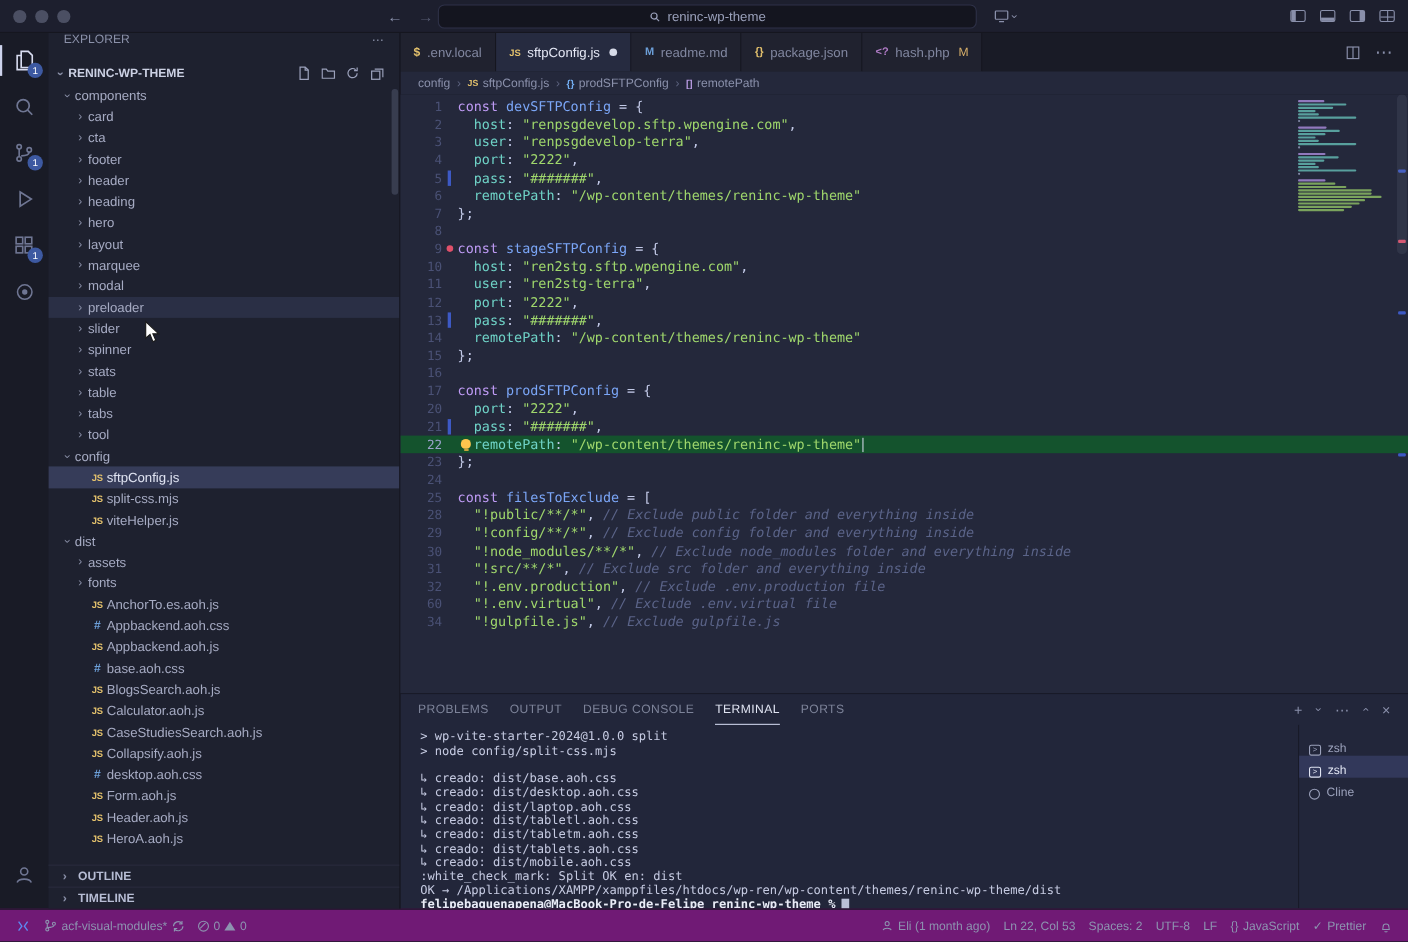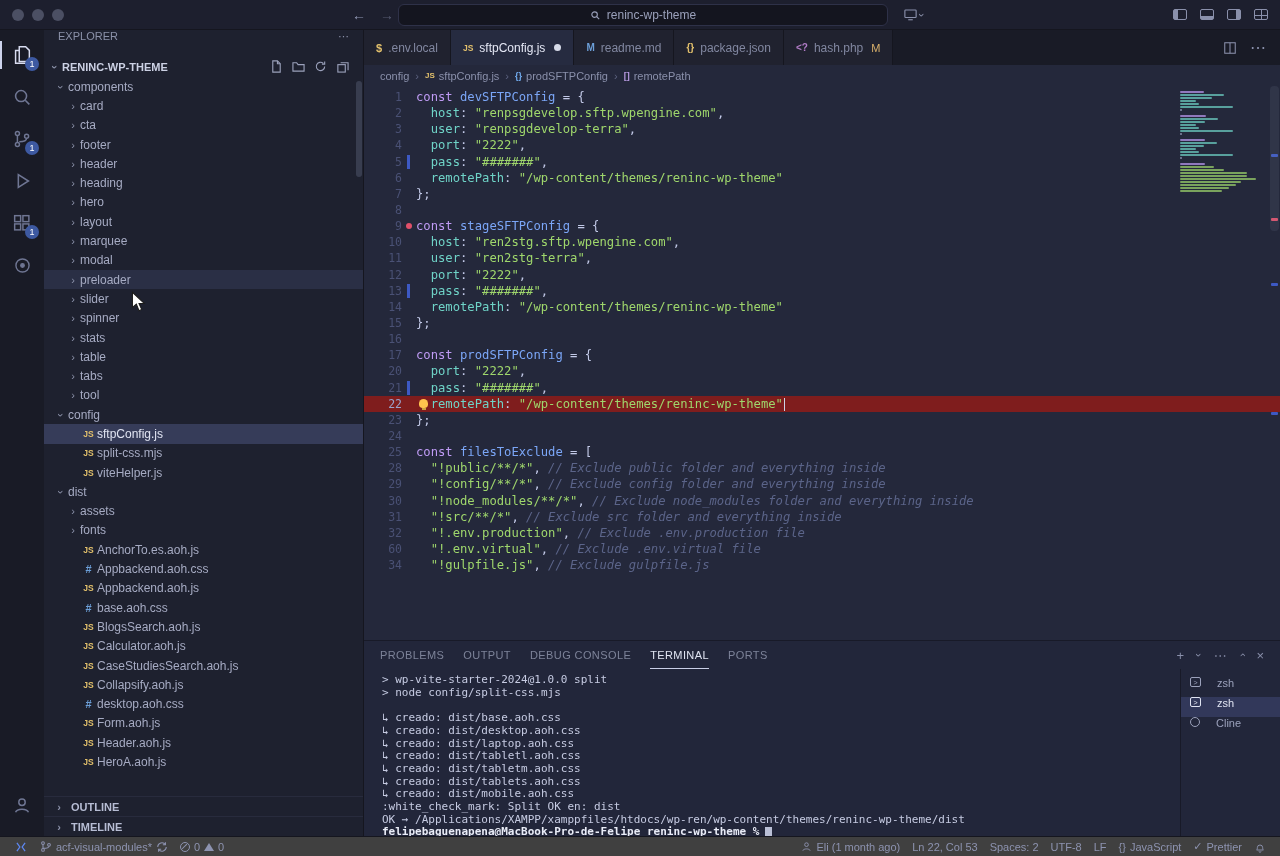--- a/index.html
+++ b/index.html
@@ -64,21 +64,21 @@
 .breadcrumbs{height:21px;background:#24283b;display:flex;align-items:center;padding-left:16px;font-size:11px;color:#8a90ab;gap:6px;flex:none}
 .bc-sep{color:#5d6380}
 .bc-ic{font-weight:bold;font-size:8px}
 .bc-ic.js{color:#e2c06c}
 .bc-ic.obj{color:#74b0f5;font-size:9px}
 .bc-ic.prop{color:#b79ae0;font-size:9px}
 
 .editor{flex:1;background:#24283b;position:relative;overflow:hidden;font-family:"DejaVu Sans Mono",monospace}
 .code{position:absolute;inset:0;padding-top:3px}
 .cl{height:16.15px;display:flex;align-items:center;font-size:12.2px;white-space:pre;color:#c3cae8;position:relative}
-.cl.cur{background:#7f1d1d}
+.cl.cur{background:#14532d}
 .num{width:38px;text-align:right;color:#4a5175;font-size:11.5px;flex:none}
 .num.curn{color:#9ba3cc}
 .mark{width:14px;height:100%;flex:none;position:relative}
 .mark.mod::before{content:"";position:absolute;left:5px;top:1px;bottom:1px;width:3px;background:#3d59c4}
 .mark.dot::before{content:"";position:absolute;left:4px;top:5px;width:6px;height:6px;border-radius:50%;background:#e0506a}
 .bulb{position:absolute;left:55px;top:3px;width:9px;height:9px;background:#ffc44d;border-radius:50% 50% 42% 42%}
 .bulb::after{content:"";position:absolute;left:2.5px;top:9px;width:4px;height:2px;background:#caa23f}
 .caret{display:inline-block;width:1.5px;height:13px;background:#cdd3e4;vertical-align:middle;margin-left:1px}
 .tk-k{color:#bf9bf5}
 .tk-v{color:#7ba6f7}
@@ -98,26 +98,26 @@
 .ptab.active{color:#e0e4f2;border-bottom-color:#c9cfe6}
 .panel-actions{margin-left:auto;display:flex;gap:13px;color:#8a90ab;font-size:13px;align-items:center}
 .rot90{display:inline-block;transform:rotate(90deg);font-size:11px}
 .rotm90{display:inline-block;transform:rotate(-90deg);font-size:11px}
 .panel-body{flex:1;display:flex;min-height:0}
 .terminal{flex:1;padding:5px 0 0 18px;font-family:"DejaVu Sans Mono",monospace;font-size:11px;line-height:12.7px;color:#c6cbe2;overflow:hidden}
 .tline{white-space:pre;min-height:12.7px}
 .tline.prompt{color:#e9ecf7;font-weight:bold}
 .tcur{display:inline-block;width:7px;height:11px;background:#b9bfd6;margin-left:5px;vertical-align:text-bottom}
 .term-list{width:100px;border-left:1px solid #181a28;padding-top:8px;flex:none}
-.trow{height:20px;display:flex;align-items:flex-start;gap:16px;padding-left:9px;font-size:11px;color:#9ba1bb}
+.trow{height:20px;display:flex;align-items:flex-end;gap:6px;padding-left:9px;font-size:11px;color:#9ba1bb}
 .trow.sel{background:#32385a;color:#e0e4f2}
 .term-ic{width:11px;height:10px;border:1px solid currentColor;border-radius:2px;font-size:7px;display:inline-flex;align-items:center;justify-content:center;flex:none}
 .term-ic.round{border-radius:50%;width:10px}
 
-.statusbar{height:20px;background:#404040;border-top:1px solid #15161f;display:flex;align-items:center;font-size:11px;color:#8d93b0;padding:0 8px;flex:none}
+.statusbar{height:30px;background:#701a75;border-top:1px solid #15161f;display:flex;align-items:center;font-size:11px;color:#8d93b0;padding:0 8px;flex:none}
 .sb-item{display:flex;align-items:center;gap:4px;padding:0 6px;height:100%;white-space:nowrap}
 .sb-right{margin-left:auto;display:flex;align-items:center}
 .remote{color:#5d87f0}
 .ic-err{width:10px;height:10px;border:1.2px solid #8d93b0;border-radius:50%;position:relative;display:inline-block}
 .ic-err::before{content:"";position:absolute;left:0.5px;top:3.3px;width:7px;height:1.2px;background:#8d93b0;transform:rotate(-45deg)}
 .ic-warn{width:0;height:0;border-left:5px solid transparent;border-right:5px solid transparent;border-bottom:8px solid #8d93b0;display:inline-block}
 .check{color:#8d93b0;font-size:11px}
 
 .mouse{position:absolute;left:131px;top:291px;z-index:99}
 svg.ic{display:block}

